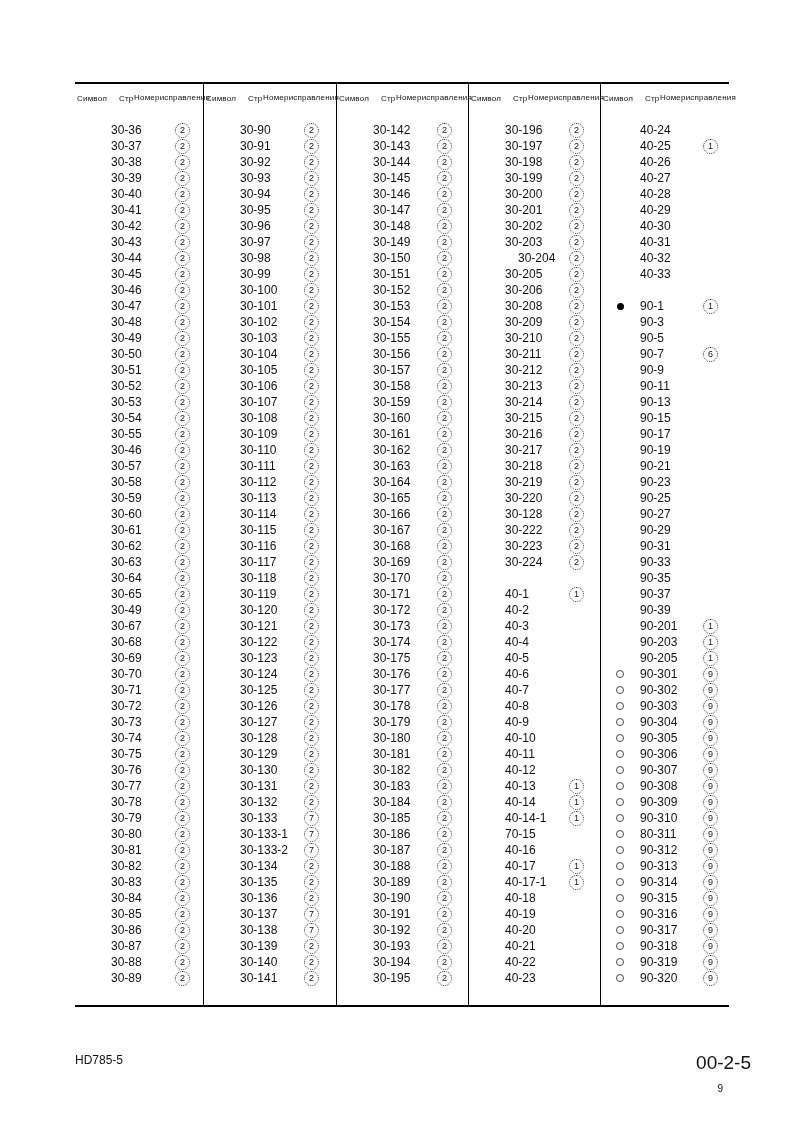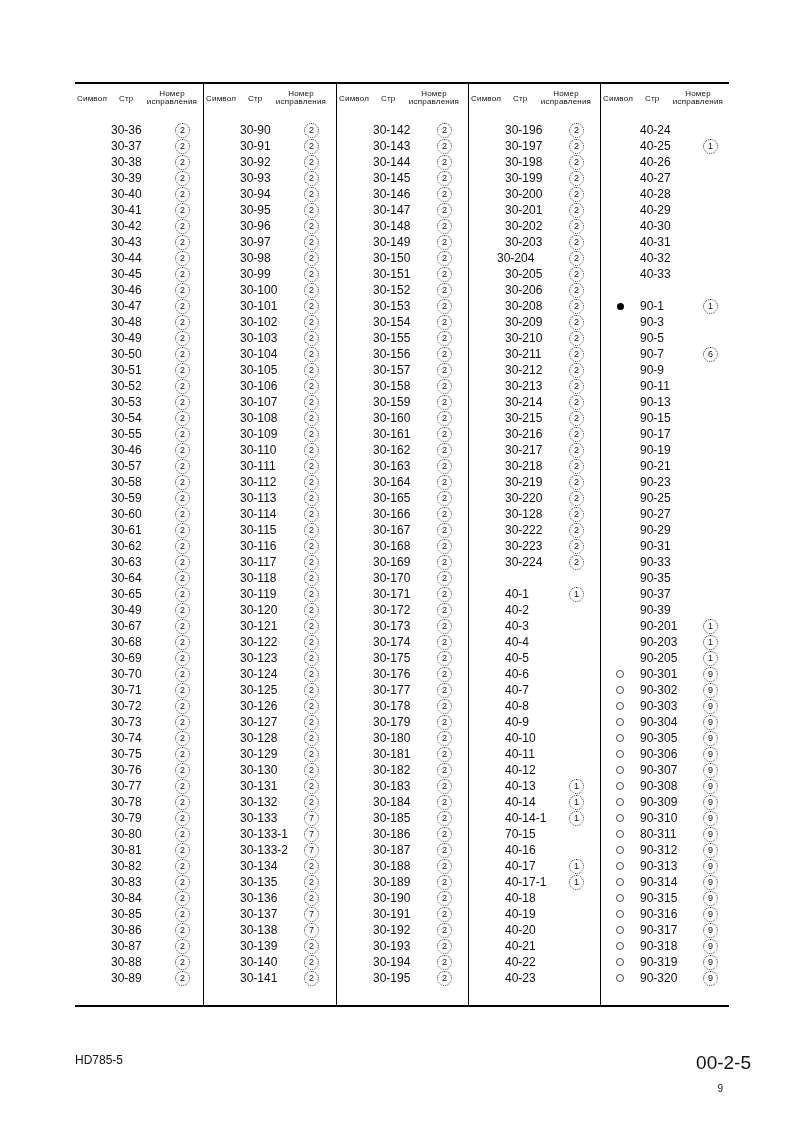--- a/index.html
+++ b/index.html
@@ -5,21 +5,21 @@
   html, body { margin: 0; padding: 0; background: #ffffff; }
   body { width: 793px; height: 1123px; position: relative; overflow: hidden;
          font-family: "Liberation Sans", "DejaVu Sans", sans-serif; color: #111; }
   .page { position: absolute; left: 0; top: 0; width: 793px; height: 1123px; padding-left: 15px; }
   .rule-top { position: absolute; left: 75px; top: 82px; width: 654px; height: 2px; background: #000; }
   .rule-bottom { position: absolute; left: 75px; top: 1005px; width: 654px; height: 2px; background: #000; }
   .vline { position: absolute; top: 84px; width: 1px; background: #000; height: 921px; }
   .header { position: absolute; top: 86px; height: 24px; display: flex; align-items: center;
             font-size: 8px; letter-spacing: 0.2px; }
   .hcell { position: absolute; top: 0; height: 24px; display: flex; align-items: center; }
-  .hcell.rev { flex-direction: column; justify-content: center; line-height: 8px; text-align: center; }
+  .hcell.rev { flex-direction: row; justify-content: center; line-height: 8px; text-align: center; }
   .col { position: absolute; top: 122px; }
   .row { position: relative; height: 16px; display: flex; align-items: center; font-size: 12px; }
   .sym { position: absolute; left: 0; width: 14px; text-align: center; font-size: 11px; }
   .page-no { position: absolute; white-space: nowrap; }
   .rev-mark { position: absolute; width: 13px; height: 13px; border: 1px dotted #333; border-radius: 50%;
               font-size: 9px; line-height: 13px; text-align: center; top: 1px; }
   .dot-filled { display: inline-block; width: 7px; height: 7px; border-radius: 50%; background: #000; }
   .dot-open { display: inline-block; width: 6px; height: 6px; border-radius: 50%; border: 1px solid #444; }
   .watermark { position: absolute; left: 186px; top: 249px; font-size: 22px; color: #000;
                letter-spacing: 0.3px; white-space: nowrap; }
@@ -934,21 +934,21 @@
           <span class="page-no" style="left:36px">30-202</span>
           <span class="rev-mark" style="left:100px">2</span>
         </div>
         <div class="row">
           <span class="sym" style="left:14px"></span>
           <span class="page-no" style="left:36px">30-203</span>
           <span class="rev-mark" style="left:100px">2</span>
         </div>
         <div class="row">
           <span class="sym" style="left:14px"></span>
-          <span class="page-no" style="left:28px">30-204</span>
+          <span class="page-no" style="left:49px">30-204</span>
           <span class="rev-mark" style="left:100px">2</span>
         </div>
         <div class="row">
           <span class="sym" style="left:14px"></span>
           <span class="page-no" style="left:36px">30-205</span>
           <span class="rev-mark" style="left:100px">2</span>
         </div>
         <div class="row">
           <span class="sym" style="left:14px"></span>
           <span class="page-no" style="left:36px">30-206</span>

